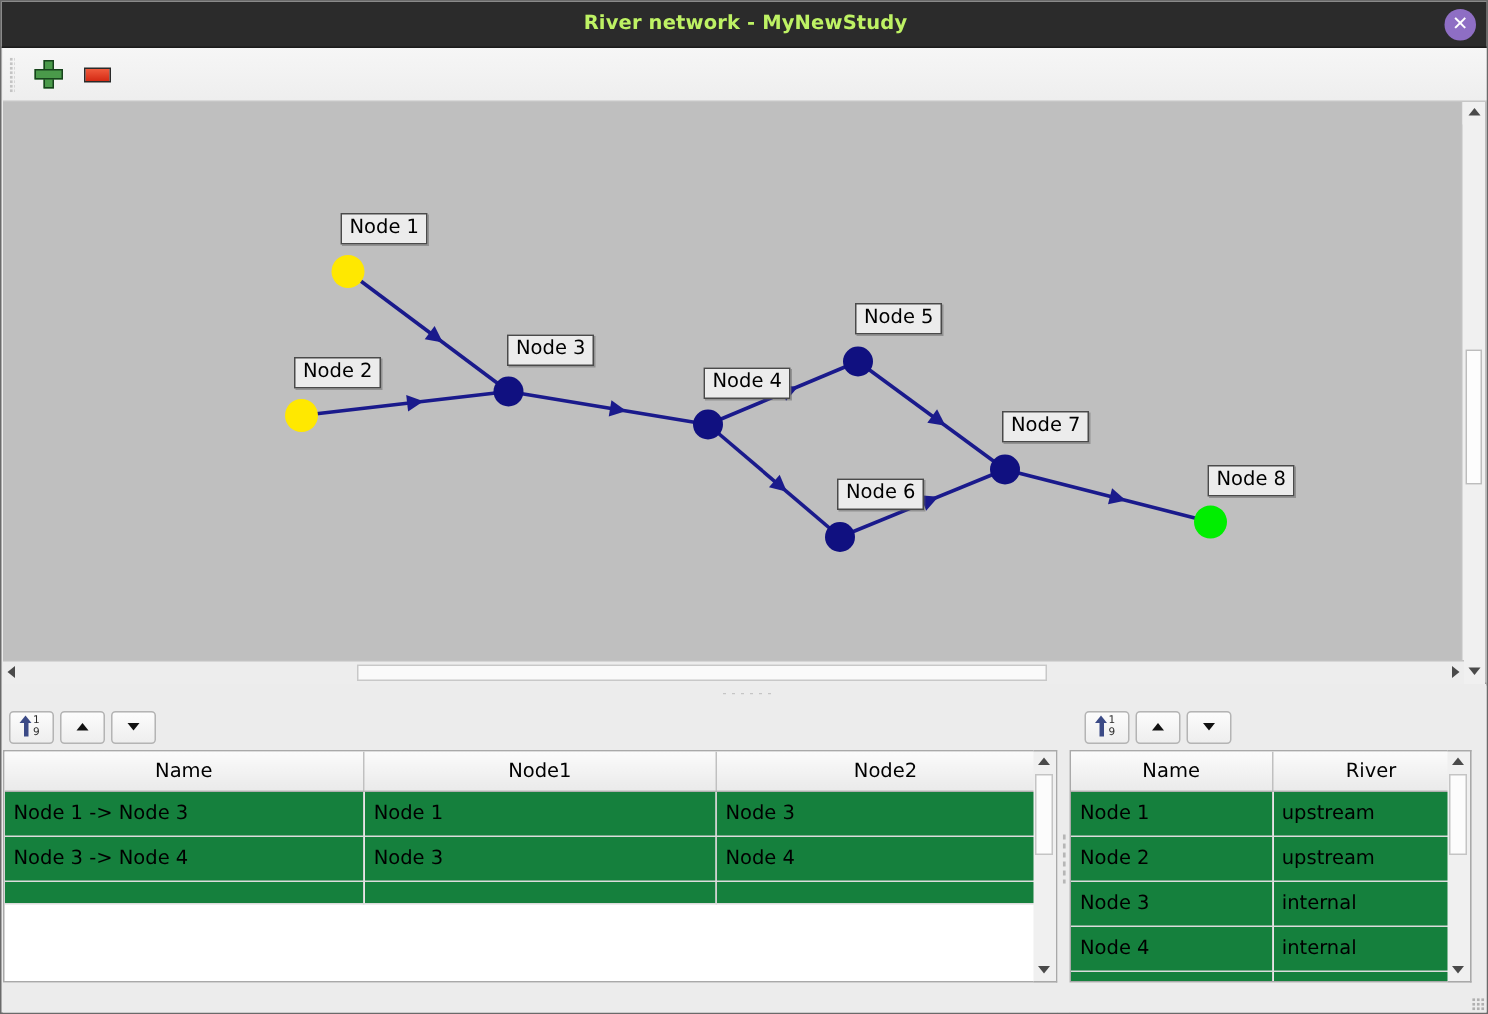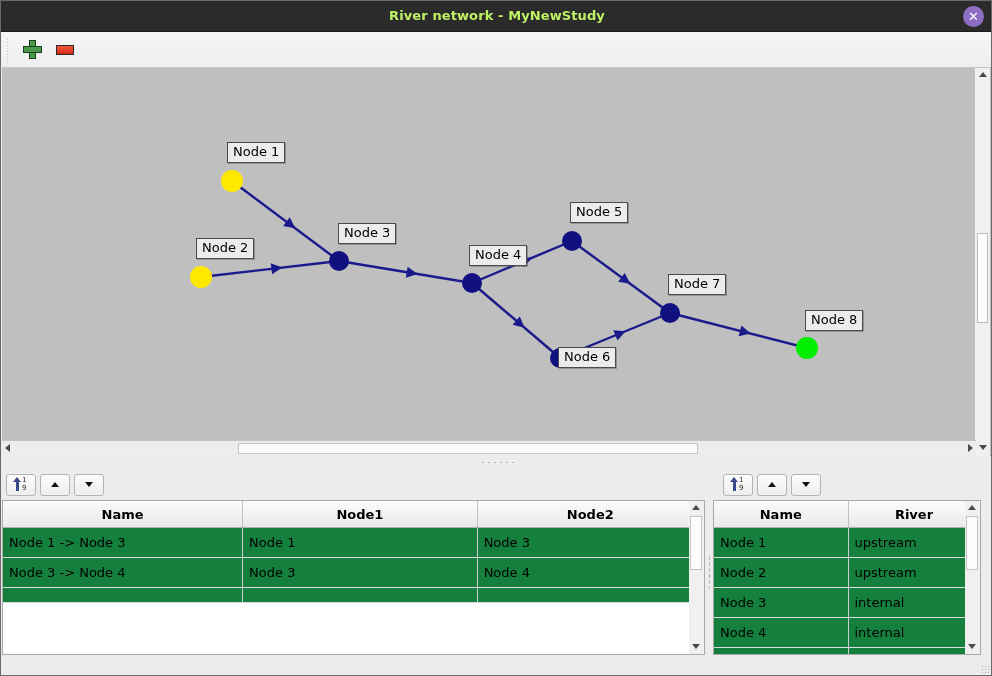--- a/index.html
+++ b/index.html
@@ -262,21 +262,21 @@
     border-collapse: collapse;
     table-layout: fixed;
     width: 100%;
     font-size: 13px;
     color: #000;
   }
   table.grid th {
     background: linear-gradient(#fbfbfb, #eaeaea);
     border-right: 1px solid #c0c0c0;
     border-bottom: 1px solid #b0b0b0;
-    font-weight: bold;
+    font-weight: normal;
     font-size: 13px;
     height: 24px;
     user-select: none;
   }
   table.grid td {
     border-right: 1px solid #cfcfcf;
     border-bottom: 1px solid #dcdcdc;
     height: 29px;
     padding: 0 6px;
     background: #15803d;
@@ -375,21 +375,21 @@
         <circle cx="558" cy="290" r="10" fill="#101080"></circle>
         <circle cx="668" cy="245" r="10" fill="#101080"></circle>
         <circle cx="805" cy="280" r="11" fill="#00ee00"></circle>
       </svg>
     <div id="node-labels">
         <div class="node-label" style="left: 225px; top: 74px;">Node 1</div>
         <div class="node-label" style="left: 194px; top: 170px;">Node 2</div>
         <div class="node-label" style="left: 336px; top: 155px;">Node 3</div>
         <div class="node-label" style="left: 467px; top: 177px;">Node 4</div>
         <div class="node-label" style="left: 568px; top: 134px;">Node 5</div>
-        <div class="node-label" style="left: 556px; top: 251px; margin-top: 28px;">Node 6</div>
+        <div class="node-label" style="left: 556px; top: 251px;">Node 6</div>
         <div class="node-label" style="left: 666px; top: 206px;">Node 7</div>
         <div class="node-label" style="left: 803px; top: 242px;">Node 8</div>
       </div>
   </div>
 
   <div class="vscroll">
     <div class="arrow up">
         <div class="tri tri-up"></div>
       </div>
     <div class="thumb"></div>

